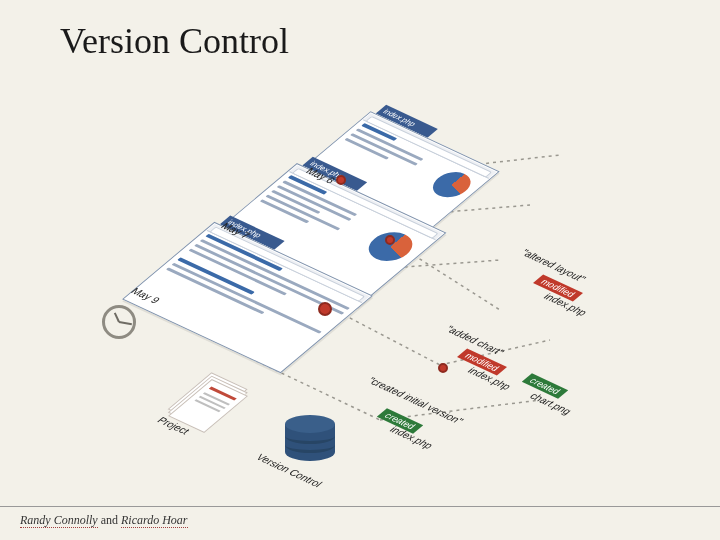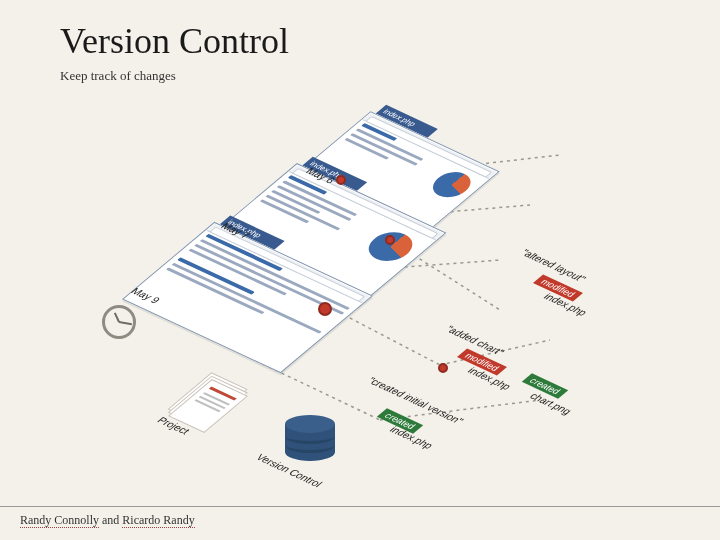--- a/index.html
+++ b/index.html
@@ -30,20 +30,21 @@
     left: 0; right: 0;
     padding: 6px 20px 0 20px;
     border-top: 1px solid #999;
     display: flex;
     justify-content: space-between;
     font-size: 12px;
     color: #333;
   }
   .dotted {
     border-bottom: 1px dotted #a04040;
+    font-style: italic;
   }
   .sup { font-size: 9px; vertical-align: super; }
 
   
   .stage {
     position: absolute;
     left: 60px; top: 110px;
     width: 600px; height: 380px;
     pointer-events: none;
   }
@@ -174,21 +175,20 @@
   .commit.big { width:14px; height:14px; }
 
   
   svg.paths { position:absolute; inset:0; }
 </style>
 </head>
 <body>
 
 <div class="header">
   <h1 class="title">Version Control</h1>
-  <div class="subtitle">Keep track of changes</div>
 </div>
 
 <div class="stage">
 
   <svg class="paths" viewBox="0 0 600 380">
     <g stroke="#9a9890" stroke-width="1.5" stroke-dasharray="3 4" fill="none">
       <path d="M280 70 L500 45"></path>
       <path d="M230 115 L470 95"></path>
       <path d="M170 170 L440 150"></path>
       <path d="M330 130 L440 200"></path>
@@ -293,15 +293,15 @@
   <div class="iso-label" style="left:470px; top:288px;">chart.png</div>
 
   <div class="iso-label" style="left:460px; top:150px;">"altered layout"</div>
   <div class="badge mod" style="left:476px; top:172px;">modified</div>
   <div class="iso-label" style="left:484px; top:189px;">index.php</div>
 
 </div>
 
 <div class="footer">
   <div>
-    <span class="dotted">Randy Connolly</span><span> and </span><span class="dotted">Ricardo Randy</span>
+    <span class="dotted">Randy Connolly</span><span> and </span><span class="dotted">Ricardo Hoar</span>
   </div>
 </div>
 
 </body></html>

